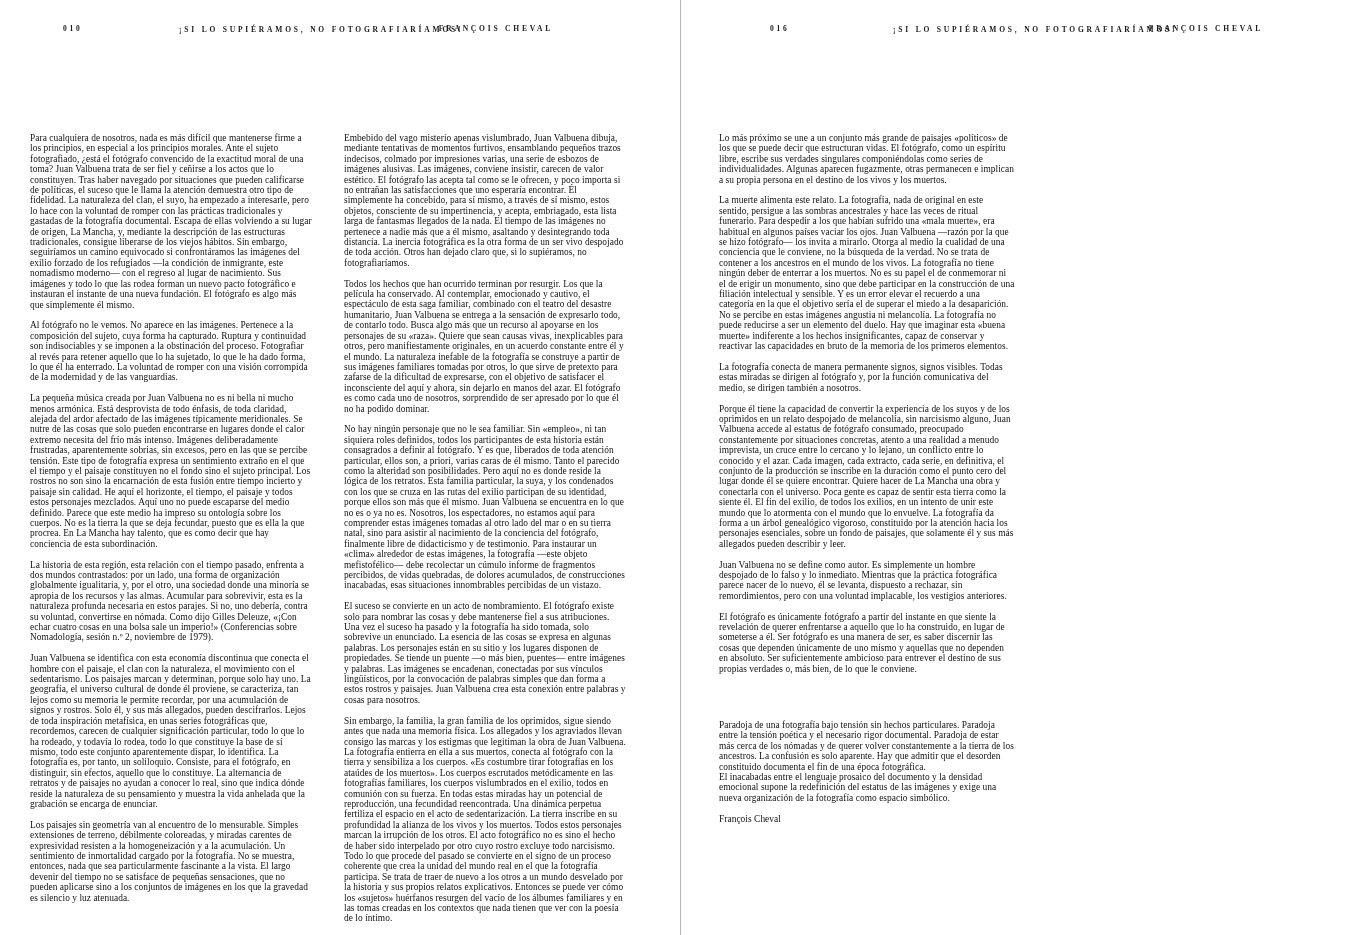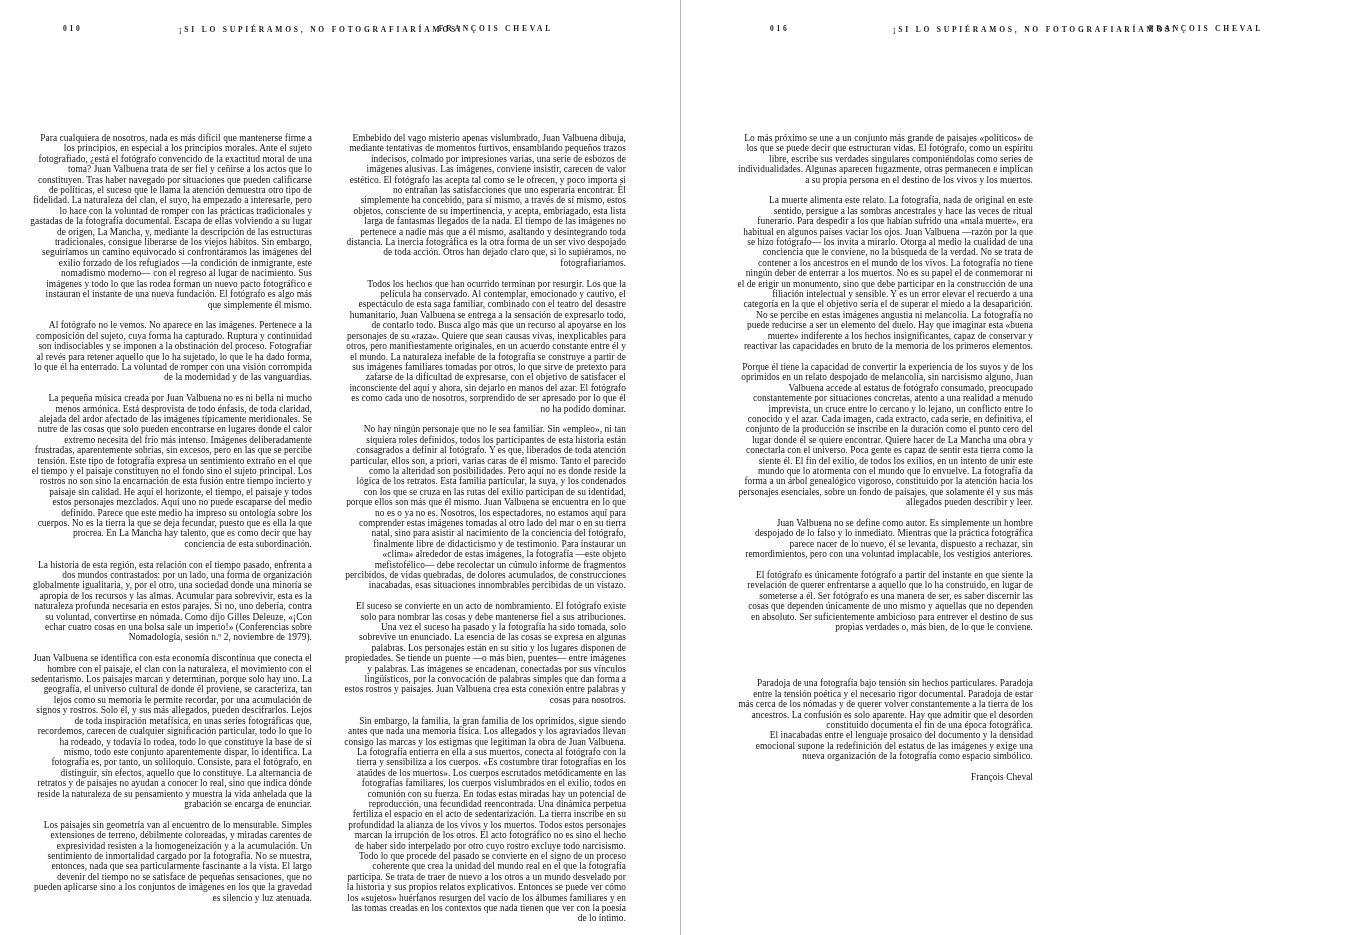--- a/index.html
+++ b/index.html
@@ -32,25 +32,25 @@
   .pagehead .ptitle { position: absolute; top: 1px; margin-left: 48px; }
   .pagehead .pauthor{ position: absolute; right: 0; top: 0; }
   .col {
     position: absolute;
     top: 133px;
     font-size: 9.4px;
     line-height: 10.4px;
     text-align: left;
     letter-spacing: 0.05px;
   }
-  .col p { margin: 0 0 10.4px 0; text-align: right; }
+  .col p { margin: 0 0 10.4px 0; }
   .col p.nogap { margin-bottom: 0; margin-top: 46px; }
   .col-left-1  { left: 30px;  width: 282px; }
   .col-left-2  { left: 344px; width: 282px; }
-  .col-right-1 { left: 737px; width: 296px; }
+  .col-right-1 { left: 719px; width: 296px; }
   .hdr-left  { left: 30px;  width: 523px; }
   .hdr-left  .ptitle { left: 101px; }
   .hdr-right { left: 737px; width: 526px; }
   .hdr-right .ptitle { left: 108px; }
 </style>
 </head>
 <body>
 
 <div class="spread">
 
@@ -81,20 +81,21 @@
 
   <section>
     <header class="pagehead hdr-right">
       <span class="pnum">016</span>
       <span class="ptitle">¡SI LO SUPIÉRAMOS, NO FOTOGRAFIARÍAMOS!</span>
       <span class="pauthor">FRANÇOIS CHEVAL</span>
     </header>
     <div class="col col-right-1">
         <p>Lo más próximo se une a un conjunto más grande de paisajes «políticos» de los que se puede decir que estructuran vidas. El fotógrafo, como un espíritu libre, escribe sus verdades singulares componiéndolas como series de individualidades. Algunas aparecen fugazmente, otras permanecen e implican a su propia persona en el destino de los vivos y los muertos.</p>
         <p>La muerte alimenta este relato. La fotografía, nada de original en este sentido, persigue a las sombras ancestrales y hace las veces de ritual funerario. Para despedir a los que habían sufrido una «mala muerte», era habitual en algunos países vaciar los ojos. Juan Valbuena —razón por la que se hizo fotógrafo— los invita a mirarlo. Otorga al medio la cualidad de una conciencia que le conviene, no la búsqueda de la verdad. No se trata de contener a los ancestros en el mundo de los vivos. La fotografía no tiene ningún deber de enterrar a los muertos. No es su papel el de conmemorar ni el de erigir un monumento, sino que debe participar en la construcción de una filiación intelectual y sensible. Y es un error elevar el recuerdo a una categoría en la que el objetivo sería el de superar el miedo a la desaparición. No se percibe en estas imágenes angustia ni melancolía. La fotografía no puede reducirse a ser un elemento del duelo. Hay que imaginar esta «buena muerte» indiferente a los hechos insignificantes, capaz de conservar y reactivar las capacidades en bruto de la memoria de los primeros elementos.</p>
+        <p>La fotografía conecta de manera permanente signos, signos visibles. Todas estas miradas se dirigen al fotógrafo y, por la función comunicativa del medio, se dirigen también a nosotros.</p>
         <p>Porque él tiene la capacidad de convertir la experiencia de los suyos y de los oprimidos en un relato despojado de melancolía, sin narcisismo alguno, Juan Valbuena accede al estatus de fotógrafo consumado, preocupado constantemente por situaciones concretas, atento a una realidad a menudo imprevista, un cruce entre lo cercano y lo lejano, un conflicto entre lo conocido y el azar. Cada imagen, cada extracto, cada serie, en definitiva, el conjunto de la producción se inscribe en la duración como el punto cero del lugar donde él se quiere encontrar. Quiere hacer de La Mancha una obra y conectarla con el universo. Poca gente es capaz de sentir esta tierra como la siente él. El fin del exilio, de todos los exilios, en un intento de unir este mundo que lo atormenta con el mundo que lo envuelve. La fotografía da forma a un árbol genealógico vigoroso, constituido por la atención hacia los personajes esenciales, sobre un fondo de paisajes, que solamente él y sus más allegados pueden describir y leer.</p>
         <p>Juan Valbuena no se define como autor. Es simplemente un hombre despojado de lo falso y lo inmediato. Mientras que la práctica fotográfica parece nacer de lo nuevo, él se levanta, dispuesto a rechazar, sin remordimientos, pero con una voluntad implacable, los vestigios anteriores.</p>
         <p>El fotógrafo es únicamente fotógrafo a partir del instante en que siente la revelación de querer enfrentarse a aquello que lo ha construido, en lugar de someterse a él. Ser fotógrafo es una manera de ser, es saber discernir las cosas que dependen únicamente de uno mismo y aquellas que no dependen en absoluto. Ser suficientemente ambicioso para entrever el destino de sus propias verdades o, más bien, de lo que le conviene.</p>
         <p class="nogap">Paradoja de una fotografía bajo tensión sin hechos particulares. Paradoja entre la tensión poética y el necesario rigor documental. Paradoja de estar más cerca de los nómadas y de querer volver constantemente a la tierra de los ancestros. La confusión es solo aparente. Hay que admitir que el desorden constituido documenta el fin de una época fotográfica.</p>
         <p>El inacabadas entre el lenguaje prosaico del documento y la densidad emocional supone la redefinición del estatus de las imágenes y exige una nueva organización de la fotografía como espacio simbólico.</p>
         <p class="signature">François Cheval</p>
       </div>
   </section>
 
 </div>

